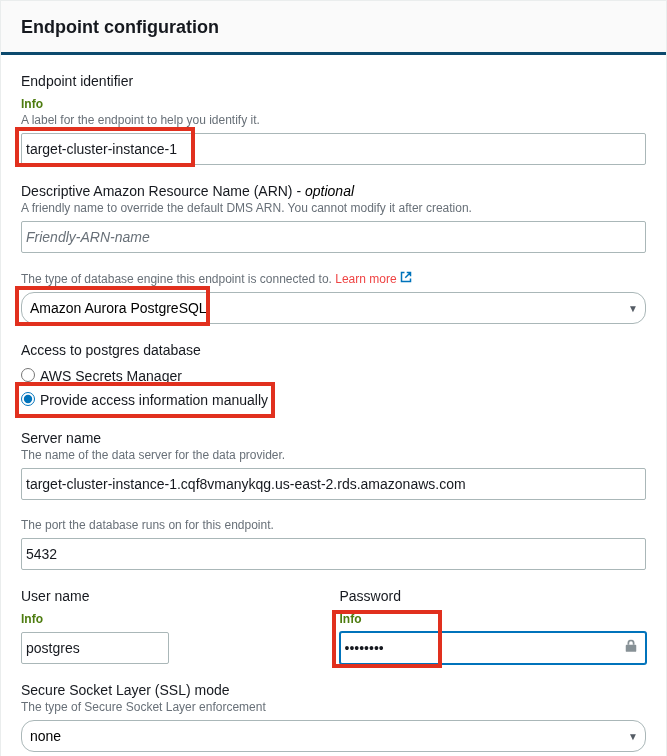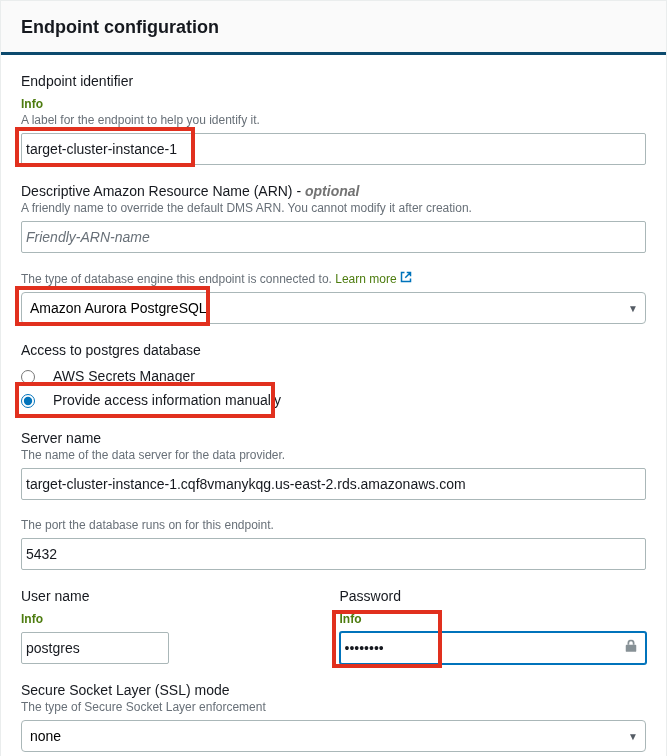--- a/index.html
+++ b/index.html
@@ -42,35 +42,35 @@
   }
   .info-link {
     font-size: 12px;
     font-weight: 700;
     color: #4d7c0f;
     cursor: pointer;
   }
   .learn-more {
     font-size: 12px;
     font-weight: 400;
-    color: #4d7c0f;
+    color: #ef4444;
     cursor: pointer;
     display: inline-flex;
     align-items: center;
     gap: 3px;
   }
   .desc {
     font-size: 12px;
     color: #687078;
     margin-top: 2px;
   }
   .optional {
     font-style: italic;
-    font-weight: 700;
-    color: #737373;
+    font-weight: 400;
+    color: #000000;
   }
   .input {
     width: 100%;
     height: 32px;
     padding: 4px 4px;
     border: 1px solid #aab7b8;
     border-radius: 2px;
     font-size: 14px;
     color: #16191f;
     background: #fff;
@@ -86,43 +86,43 @@
   }
   .select-wrap {
     position: relative;
     margin-top: 6px;
   }
   .select {
     width: 100%;
     height: 32px;
     padding: 4px 28px 4px 8px;
     border: 1px solid #aab7b8;
-    border-radius: 4px;
+    border-radius: 13px;
     font-size: 14px;
     background: #fff;
     appearance: none;
     -webkit-appearance: none;
     cursor: pointer;
   }
   .select-caret {
     position: absolute;
     right: 8px;
     top: 50%;
     transform: translateY(-50%);
     pointer-events: none;
     color: #545b64;
     font-size: 10px;
   }
   .radio-group {
     margin-top: 6px;
   }
   .radio-row {
     display: flex;
-    align-items: flex-end;
-    gap: 18px;
+    align-items: flex-start;
+    gap: 5px;
     padding: 4px 0;
     font-size: 14px;
     color: #16191f;
   }
   .radio-row input[type=radio] {
     width: 14px;
     height: 14px;
     accent-color: #0073bb;
     cursor: pointer;
   }

